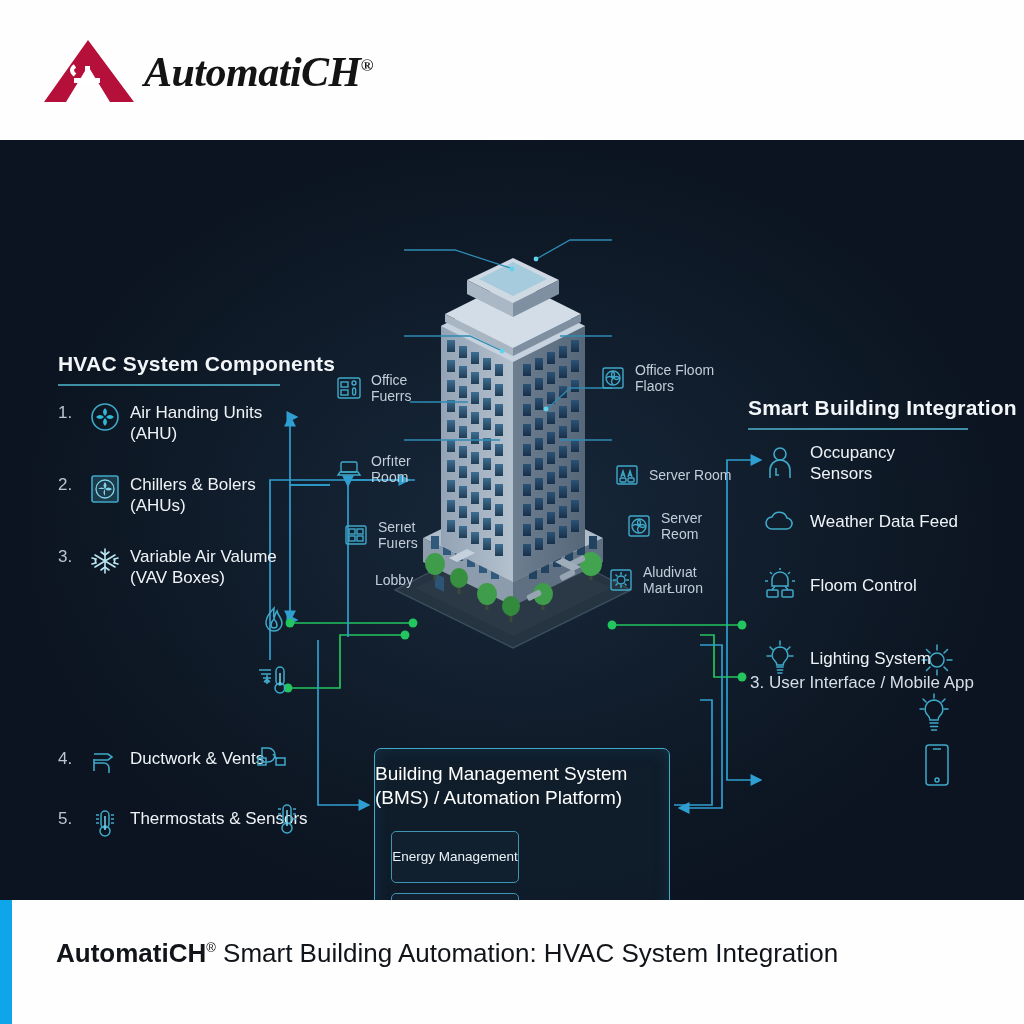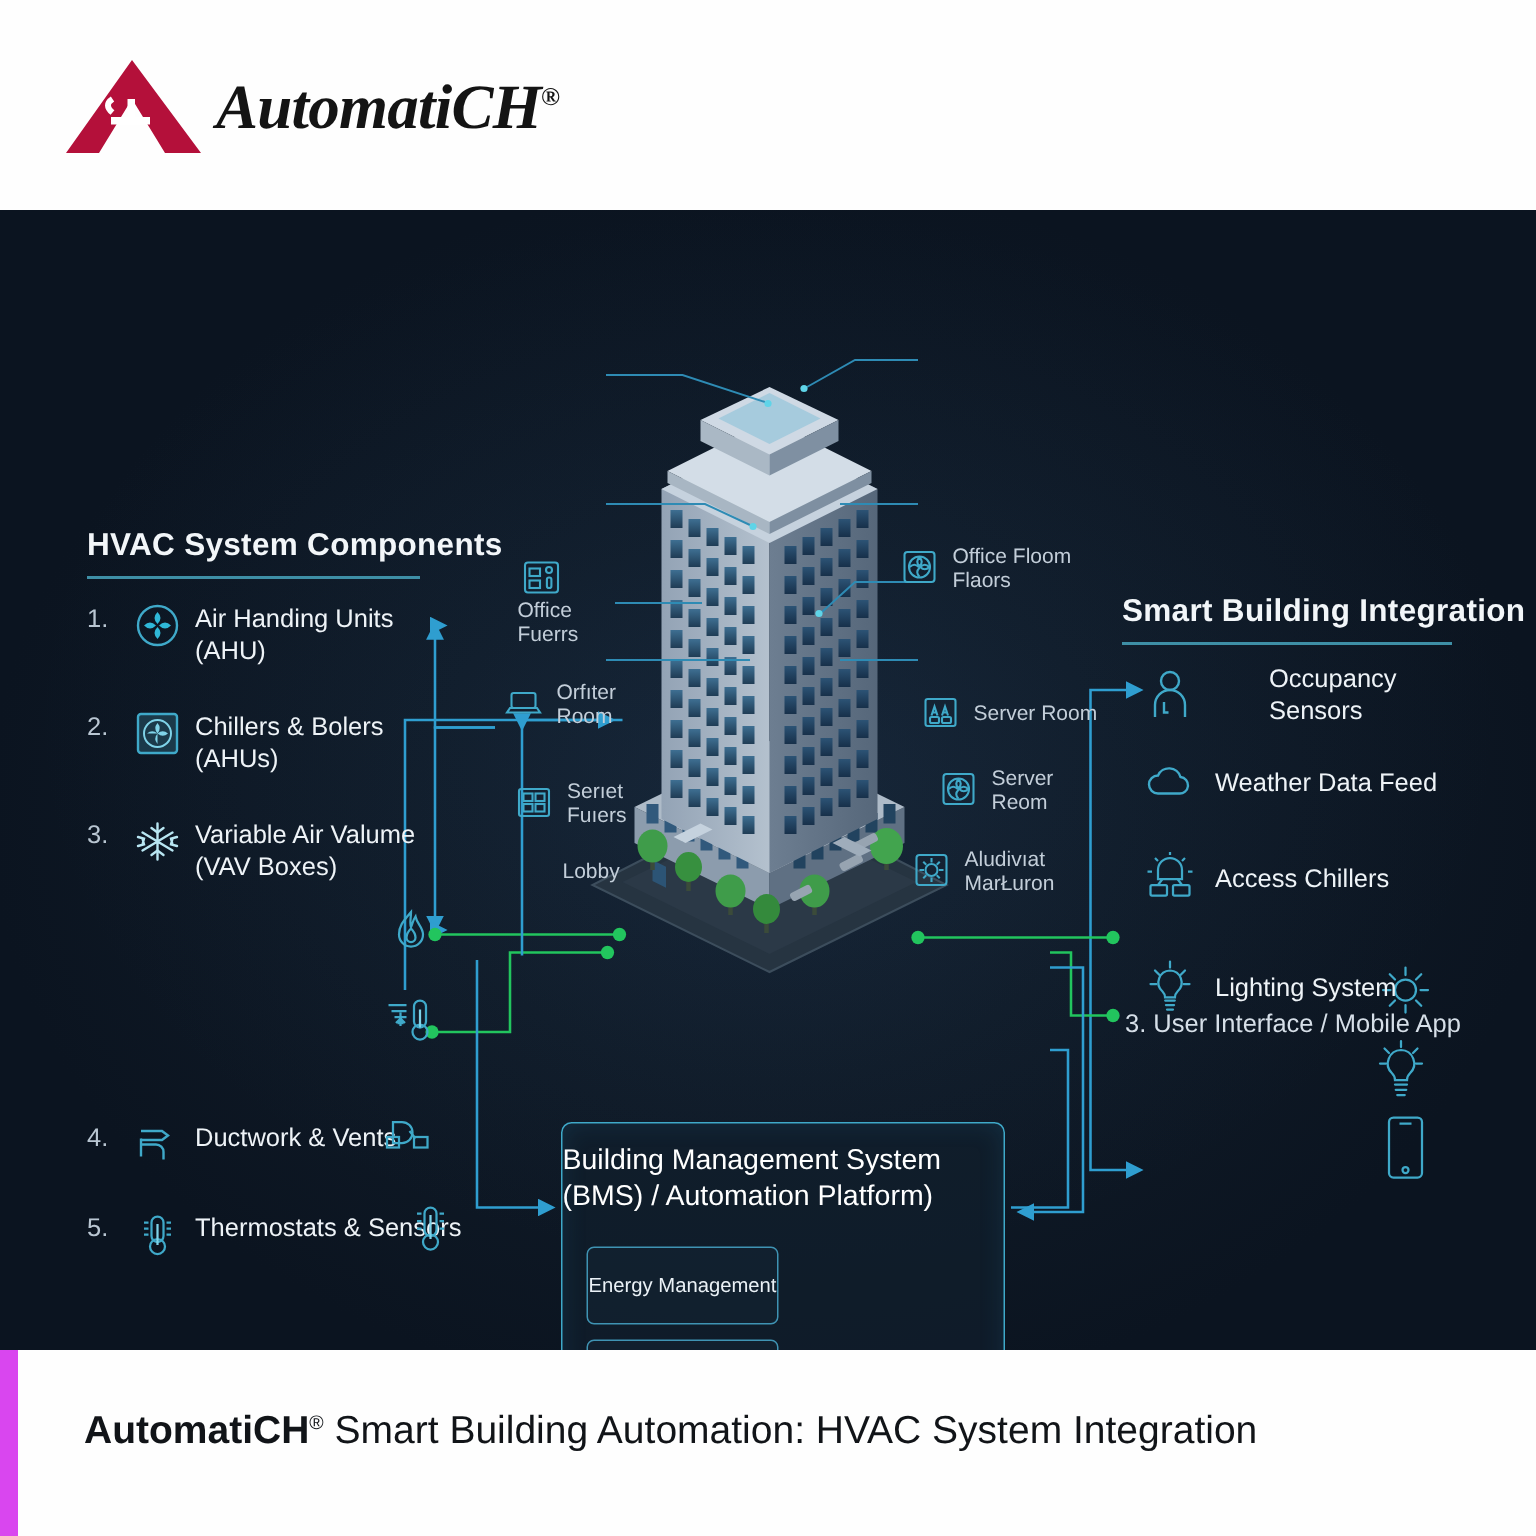--- a/index.html
+++ b/index.html
@@ -2,21 +2,21 @@
 <html><head>
 <meta charset="utf-8">
 <style>
   html,body{margin:0;padding:0;}
   body{
     width:1024px;height:1024px;overflow:hidden;
     background:#ffffff;
     font-family:"Liberation Sans","DejaVu Sans",sans-serif;
     -webkit-font-smoothing:antialiased;
   }
-  .page{position:relative;width:1024px;height:1024px;background:#d946ef;}
+  .page{position:relative;width:1024px;height:1024px;background:#0ea5e9;}
 
   
   .header{position:absolute;left:0;top:0;width:1024px;height:140px;background:#fefefe;}
   .logo-wrap{position:absolute;left:44px;top:36px;display:flex;align-items:center;height:72px;}
   .logo-mark{position:relative;width:96px;height:68px;margin-right:4px;}
   .logo-mark svg{display:block;}
   .logo-text{
     font-family:"Liberation Serif","DejaVu Serif",serif;
     font-weight:bold;font-style:italic;
     font-size:42px;color:#141414;letter-spacing:-0.5px;
@@ -382,21 +382,21 @@
         <path d="M612 300 L560 300"></path>
       </g>
       <g fill="#5fd4e8">
         <circle cx="512" cy="129" r="2.4"></circle>
           <circle cx="536" cy="119" r="2.4"></circle>
         <circle cx="502" cy="211" r="2.4"></circle>
           <circle cx="546" cy="269" r="2.4"></circle>
       </g>
     </svg>
 
-    <div class="callout left" style="left:336px;top:232px;flex-direction:column;">
+    <div class="callout left" style="left:336px;top:232px;">
       <span class="cico">
         <svg width="26" height="26" viewBox="0 0 26 26" fill="none" stroke="#3fa9c9" stroke-width="1.4">
           <rect x="2" y="3" width="22" height="20" rx="2"></rect>
             <rect x="5" y="7" width="7" height="5"></rect>
           <rect x="5" y="15" width="7" height="5"></rect>
             <circle cx="18" cy="8" r="2"></circle>
             <rect x="16.6" y="13" width="3" height="7" rx="1.4"></rect>
         </svg>
       </span>
       <span class="ctxt">Office
@@ -575,21 +575,21 @@
         <rect x="11" y="3" width="8" height="19" rx="4"></rect>
           <circle cx="15" cy="26" r="5"></circle>
         <path d="M15 8 v16" stroke="#7fd3e8"></path>
           <path d="M21 7 h3 M21 12 h3 M21 17 h3 M6 7 h3 M6 12 h3 M6 17 h3"></path>
       </svg>
     </span>
 
     <div class="col-head" style="left:748px;top:256px;">Smart Building Integration</div>
     <div class="col-rule" style="left:748px;top:288px;width:220px;"></div>
 
-    <div class="rrow" style="left:760px;top:302px;gap:36px;">
+    <div class="rrow" style="left:760px;top:302px;">
       <span class="ricon">
         <svg width="30" height="34" viewBox="0 0 30 34" fill="none" stroke="#3fa9c9" stroke-width="1.6">
           <circle cx="15" cy="8" r="6"></circle>
             <path d="M5 32 v-8 a10 10 0 0 1 20 0 v8"></path>
             <path d="M11 22 v7 h3"></path>
         </svg>
       </span>
       <span class="rtext">Occupancy
 Sensors</span>
     </div>
@@ -612,21 +612,21 @@
     <div class="rrow" style="left:760px;top:428px;">
       <span class="ricon">
         <svg width="32" height="34" viewBox="0 0 32 34" fill="none" stroke="#3fa9c9" stroke-width="1.5">
           <path d="M16 4 a8 8 0 0 0 -8 8 v6 h16 v-6 a8 8 0 0 0 -8 -8 Z"></path>
           <path d="M16 2 v-2 M8 6 l-2 -2 M24 6 l2 -2 M4 13 h-3 M28 13 h3"></path>
           <rect x="3" y="22" width="11" height="7" rx="1"></rect>
             <rect x="18" y="22" width="11" height="7" rx="1"></rect>
           <path d="M11 18 l-3 4 M21 18 l3 4"></path>
         </svg>
       </span>
-      <span class="rtext">Access Chillers</span>
+      <span class="rtext">Floom Control</span>
     </div>
     <span class="trail-icon" style="left:914px;top:552px;">
       <svg width="40" height="44" viewBox="0 0 40 44" fill="none" stroke="#3fa9c9" stroke-width="1.5" stroke-linecap="round">
         <path d="M20 8 a9 9 0 0 0 -6 15.5 c1.5 1.5 2 3 2 4.5 h8 c0 -1.5 .5 -3 2 -4.5 A9 9 0 0 0 20 8 Z"></path>
         <path d="M16 31 h8 M16.5 34.5 h7 M17.5 38 h5"></path>
         <path d="M20 2 v4 M6 17 h4 M30 17 h4 M9 7 l3 3 M31 7 l-3 3"></path>
       </svg>
     </span>
 
     <div class="rrow" style="left:760px;top:500px;">

